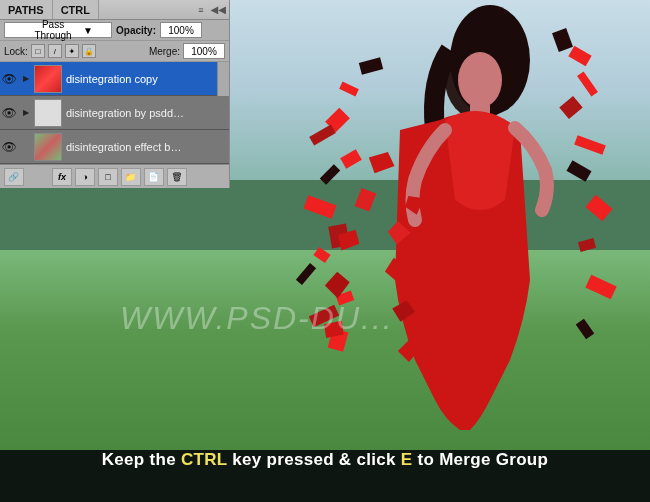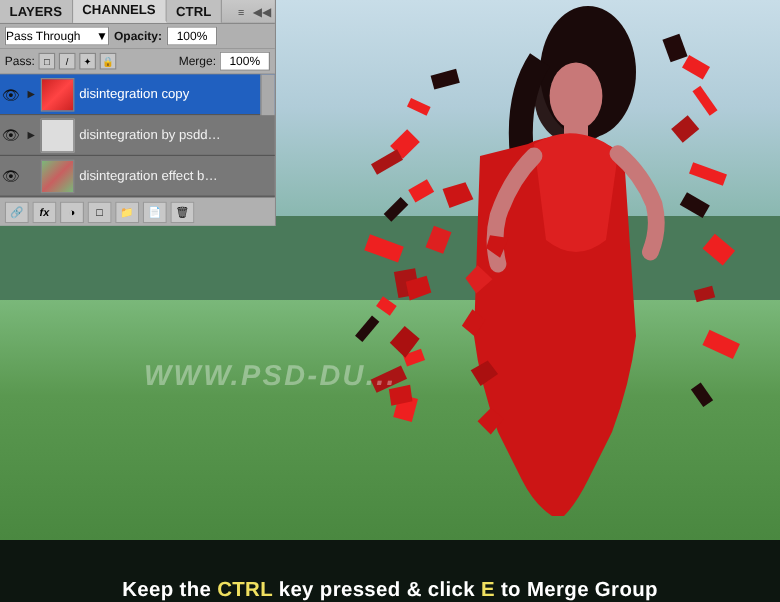--- a/index.html
+++ b/index.html
@@ -38,37 +38,37 @@
     }
     .fragment.dark { background: #220a0a; }
     .fragment.bright { background: #ee2020; }
     .fragment.medium { background: #aa1515; }
 
     
     .watermark {
       position: absolute;
       top: 300px;
       left: 120px;
-      font-size: 24px;
-      font-weight: bold;
+      font-size: 32px;
+      font-weight: normal;
       color: rgba(255,255,255,0.35);
       letter-spacing: 2px;
       font-style: italic;
       white-space: nowrap;
     }
 
     
     .caption-bar {
       position: absolute;
       bottom: 0; left: 0;
       width: 650px;
       height: 52px;
       background: rgba(0,0,0,0.82);
       display: flex;
-      align-items: flex-end;
+      align-items: flex-start;
       justify-content: center;
     }
     .caption-text {
       color: #ffffff;
       font-size: 17px;
       font-weight: bold;
       text-align: center;
       letter-spacing: 0.3px;
     }
     .caption-text .highlight {
@@ -125,27 +125,28 @@
       display: flex;
       align-items: center;
       padding: 2px 4px;
       gap: 4px;
       border-bottom: 1px solid #999;
     }
     .ps-blend-select {
       background: white;
       border: 1px solid #888;
       font-size: 10px;
-      padding: 1px 0;
-      width: 87px;
+      padding: 1px 18px;
+      width: 108px;
       display: flex;
       align-items: center;
       justify-content: space-between;
       height: 16px;
       cursor: pointer;
+      text-align: center;
     }
     .ps-blend-label {
       font-size: 10px;
       color: #111;
       font-weight: bold;
     }
     .ps-opacity-input {
       background: white;
       border: 1px solid #888;
       width: 42px;
@@ -376,45 +377,42 @@
   <polygon points="90,285 75,298 65,283 80,272" fill="#aa1010" transform="rotate(-12, 77, 285)"></polygon>
   <polygon points="85,330 70,340 63,328 78,318" fill="#cc1515" transform="rotate(22, 73, 329)"></polygon>
 </svg>
 
 <div class="watermark">WWW.PSD-DU...</div>
 
 <div class="ps-panel">
 
   <div class="ps-titlebar">
     <div class="ps-tab">
-      <span>LAYERS</span>
-    </div>
-    <div class="ps-tab active">
-      <span>CHANNELS</span>
+      <span>PATHS</span>
     </div>
     <div class="ps-tab">
       <span>CTRL</span>
     </div>
     <div class="ps-tab-icons">≡</div>
     <div class="ps-collapse-btn">◀◀</div>
   </div>
 
   <div class="ps-blend-row">
     <div class="ps-blend-select">
       <span>Pass Through</span>
       <span>▼</span>
     </div>
     <div class="ps-blend-label">Opacity:</div>
     <div class="ps-opacity-input">
       <span>100%</span>
     </div>
   </div>
 
   <div class="ps-lock-row">
-    <span class="ps-lock-label">Pass:</span>
+    <span class="ps-lock-label">Lock:</span>
     <div class="ps-lock-icon">□</div>
     <div class="ps-lock-icon">/</div>
     <div class="ps-lock-icon">✦</div>
     <div class="ps-lock-icon">🔒</div>
     <span class="ps-fill-label">Merge:</span>
     <div class="ps-fill-input">
       <span>100%</span>
     </div>
   </div>
 
@@ -439,21 +437,21 @@
       <div class="ps-eye">👁</div>
       <div class="ps-arrow" style="visibility:hidden;"></div>
       <div class="ps-layer-thumb photo-thumb"></div>
       <span class="ps-layer-name">disintegration effect by ps...</span>
     </div>
 
   </div>
 
   <div class="ps-bottom-bar">
     <div class="ps-bottom-icon">🔗</div>
-    <div class="ps-bottom-icon" style="font-style:italic;font-weight:bold;">fx</div>
+    <div class="ps-bottom-icon" style="font-style:italic;font-weight:bold;margin-left:25px;">fx</div>
     <div class="ps-bottom-icon">◑</div>
     <div class="ps-bottom-icon">□</div>
     <div class="ps-bottom-icon">📁</div>
     <div class="ps-bottom-icon">📄</div>
     <div class="ps-bottom-icon">🗑</div>
   </div>
 </div>
 
 <div class="caption-bar">
   <div class="caption-text">

